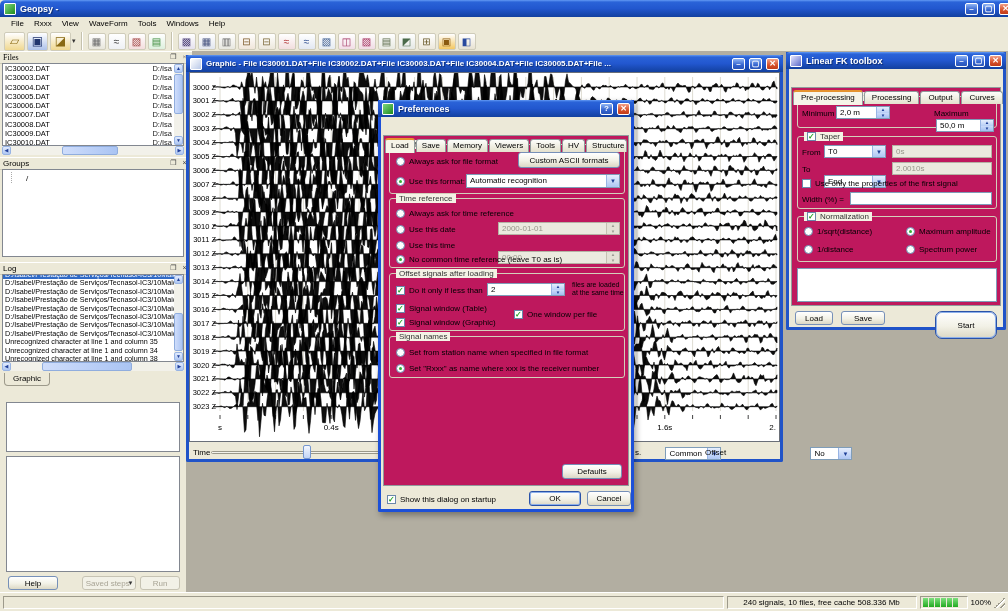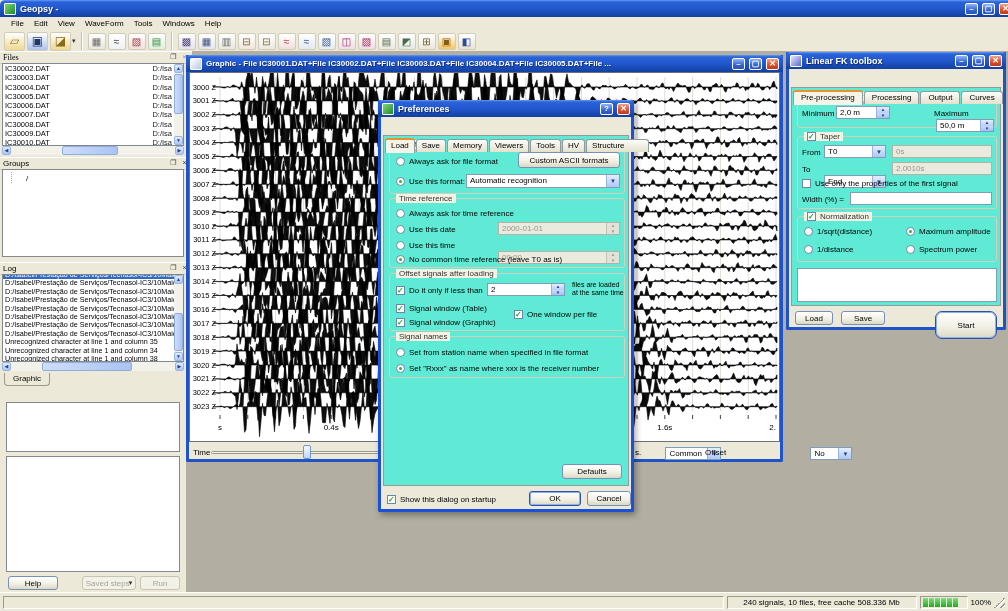--- a/index.html
+++ b/index.html
@@ -39,21 +39,21 @@
   .sthumb{background:linear-gradient(90deg,#cfddfb,#aac4f3);border:1px solid #90adde;border-radius:2px;box-sizing:border-box;}
   .strack{background:#f2f1ea;box-sizing:border-box;}
   
   .win{border:3px solid #2053c8;border-top:none;background:#ece9d8;box-sizing:border-box;border-radius:0 0 2px 2px;}
   .win .tbar{height:17px;margin:0 -3px;border-radius:4px 4px 0 0;}
   
   .tabs{display:flex;align-items:flex-end;height:15px;padding-left:2px;position:relative;z-index:2;}
   .tab{border:1px solid #919b9c;border-bottom:none;border-radius:3px 3px 0 0;padding:1px 7px 2px 7px;
        background:linear-gradient(180deg,#fdfdfb,#e4e1cd);margin-right:1px;margin-top:2px;}
   .tab:first-child{background:#f6f4e8;border-top:2px solid #e5932e;padding-bottom:3px;margin-top:0;position:relative;top:1px;}
-  .tpage{border:1px solid #919b9c;background:#5eead4;box-sizing:border-box;}
+  .tpage{border:1px solid #919b9c;background:#be185d;box-sizing:border-box;}
   
   .grp{border:1px solid #d4d0bb;border-radius:3px;box-sizing:border-box;}
   .gtitle{position:absolute;top:-5px;left:6px;background:inherit;background:#f4f2e5;padding:0 3px;color:#333;}
   
   .rb,.cb{width:9px;height:9px;background:#fff;border:1px solid #6a87ab;box-sizing:border-box;display:inline-block;
           position:relative;vertical-align:-2px;margin-right:4px;}
   .rb{border-radius:50%;}
   .rb.on::after{content:"";position:absolute;left:2px;top:2px;width:3px;height:3px;border-radius:50%;background:#35b034;}
   .cb.on::after{content:"✓";position:absolute;left:0px;top:-1px;color:#21a121;font-size:8px;font-weight:bold;}
   .fld{background:#fff;border:1px solid #7f9db9;box-sizing:border-box;padding:1px 3px;white-space:nowrap;overflow:hidden;}
@@ -93,21 +93,21 @@
     <div class="ttxt">Geopsy -</div>
     <div class="wbtn">–</div>
     <div class="wbtn">▢</div>
     <div class="wbtn close">✕</div>
   </div>
 
   <div id="menubar" class="abs" style="left:0;top:17px;width:1008px;">
     <div style="display:flex;">
 
     <div class="mitem">File</div>
-        <div class="mitem">Edit</div>
+        <div class="mitem">Rxxx</div>
         <div class="mitem">View</div>
         <div class="mitem">WaveForm</div>
         <div class="mitem">Tools</div>
         <div class="mitem">Windows</div>
         <div class="mitem">Help</div>
       </div>
   </div>
 
   <div id="toolbar" class="abs" style="left:0;top:29px;width:1008px;">
       <div class="ticon big" style="background: linear-gradient(rgb(255, 255, 255), rgb(240, 216, 144)); color: rgb(138, 106, 20);">▱</div>
@@ -447,21 +447,21 @@
     </div>
     <div class="tabs abs" style="left:2px;top:20px;">
       <div style="display:flex;align-items:flex-end;">
 
       <div class="tab" style="padding-left:5px;padding-right:5px;">Load</div>
           <div class="tab" style="padding-left:5px;padding-right:5px;">Save</div>
           <div class="tab" style="padding-left:5px;padding-right:5px;">Memory</div>
           <div class="tab" style="padding-left:5px;padding-right:5px;">Viewers</div>
           <div class="tab" style="padding-left:5px;padding-right:5px;">Tools</div>
           <div class="tab" style="padding-left:5px;padding-right:5px;">HV</div>
-          <div class="tab" style="padding-left:5px;padding-right:23px;margin-top:18px;">Structure</div>
+          <div class="tab" style="padding-left:5px;padding-right:1px;margin-top:18px;">Structure</div>
         </div>
     </div>
     <div class="tpage abs" style="left:2px;top:35px;width:246px;height:351px;">
 
       <div class="grp abs" style="left:5px;top:8px;width:236px;height:50px;">
         <span class="gtitle">File format</span>
         <span class="abs" style="left:6px;top:12px;"><span class="rb"></span><span>Always ask for file format</span></span>
         <div class="btn abs" style="right:4px;top:7px;width:102px;height:16px;">Custom ASCII formats</div>
         <span class="abs" style="left:6px;top:32px;"><span class="rb on"></span><span>Use this format:</span></span>
         <div class="fld combo abs" style="left:76px;top:29px;width:154px;height:14px;">

